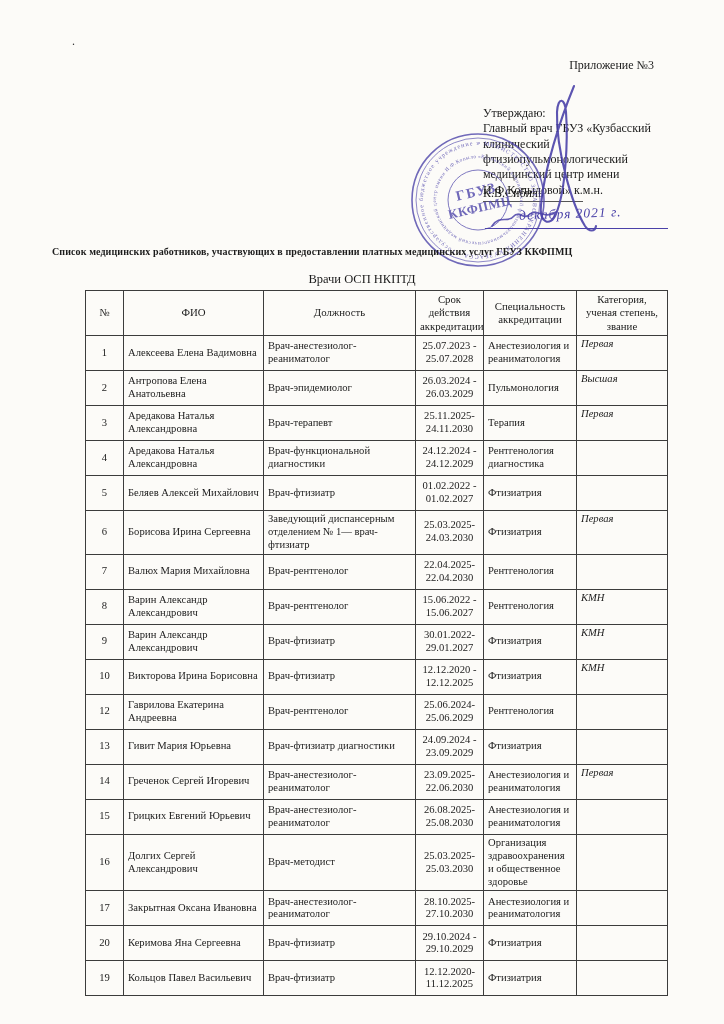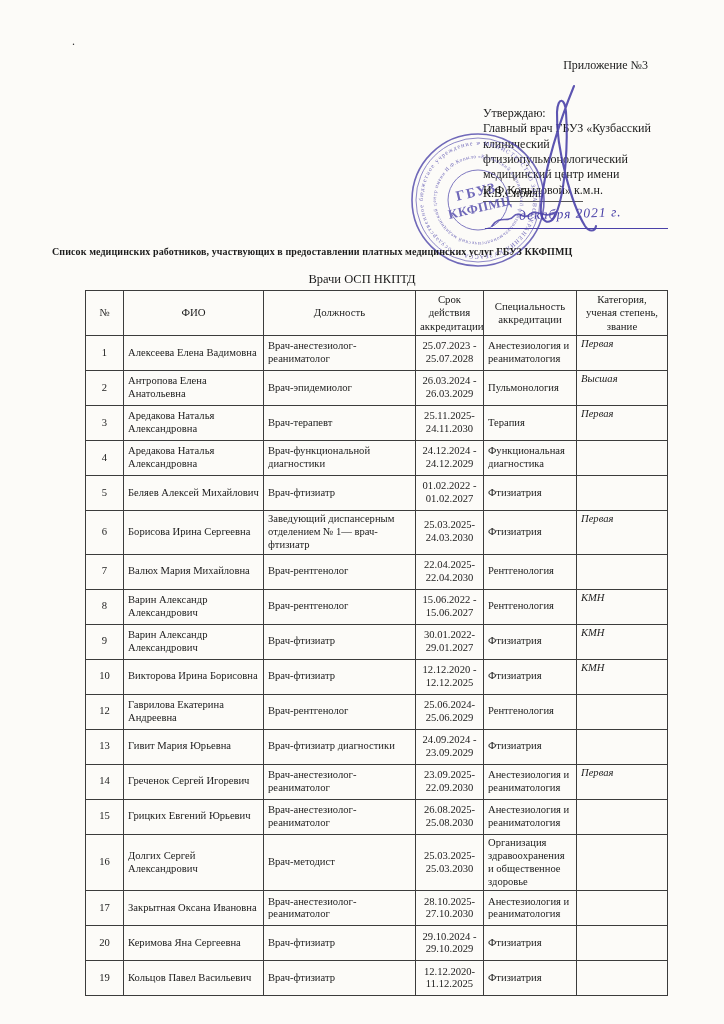--- a/index.html
+++ b/index.html
@@ -1,19 +1,19 @@
 <!DOCTYPE html>
 <html><head>
 <meta charset="utf-8">
 <style>
   html,body{margin:0;padding:0;background:#e8e6e2;}
   .page{position:relative;width:724px;height:1024px;margin:0 auto;background:#fcfbf8;
         font-family:"Liberation Serif","DejaVu Serif",serif;color:#1c1c1c;overflow:hidden;}
   .stray-dot{position:absolute;left:72px;top:34px;font-size:12px;color:#333;}
-  .appendix{position:absolute;top:58px;left:0;right:76px;text-align:right;font-size:12px;margin-left:48px;}
+  .appendix{position:absolute;top:58px;left:0;right:70px;text-align:right;font-size:12px;margin-left:48px;}
   .approve{position:absolute;top:82px;left:483px;width:190px;font-size:12px;line-height:1.28;}
   .approve .lbl{margin-bottom:0;margin-top:24px;}
   .sign-line{position:absolute;top:186px;left:483px;width:185px;font-size:12px;}
   .sign-line .rule{position:absolute;left:0;top:15px;width:100px;border-bottom:1px solid #555;}
   .date-line{position:absolute;top:204px;left:485px;width:183px;height:24px;border-bottom:1.5px solid #4a41a8;}
   .hand-date{position:absolute;top:206px;left:519px;color:#4a41a8;font-style:italic;
              font-size:13.5px;transform:rotate(-2deg);white-space:nowrap;letter-spacing:1px;}
   .doc-title{position:absolute;top:246px;left:52px;right:34px;text-align:left;
              font-weight:bold;font-size:10px;letter-spacing:0.1px;}
   .doc-subtitle{position:absolute;top:272px;left:0;right:0;text-align:center;font-weight:normal;font-size:12.5px;}
@@ -129,21 +129,21 @@
 24.11.2030</td>
           <td class="c4">Терапия</td>
           <td class="c5">Первая</td>
         </tr>
         <tr>
           <td class="c0">4</td>
           <td class="c1">Аредакова Наталья Александровна</td>
           <td class="c2">Врач-функциональной диагностики</td>
           <td class="c3">24.12.2024 -
 24.12.2029</td>
-          <td class="c4">Функциональная диагностика</td>
+          <td class="c4">Рентгенология диагностика</td>
           <td class="c5"></td>
         </tr>
         <tr>
           <td class="c0">5</td>
           <td class="c1">Беляев Алексей Михайлович</td>
           <td class="c2">Врач-фтизиатр</td>
           <td class="c3">01.02.2022 -
 01.02.2027</td>
           <td class="c4">Фтизиатрия</td>
           <td class="c5"></td>
@@ -209,21 +209,21 @@
           <td class="c3">24.09.2024 -
 23.09.2029</td>
           <td class="c4">Фтизиатрия</td>
           <td class="c5"></td>
         </tr>
         <tr>
           <td class="c0">14</td>
           <td class="c1">Греченок Сергей Игоревич</td>
           <td class="c2">Врач-анестезиолог-реаниматолог</td>
           <td class="c3">23.09.2025-
-22.09.2030</td>
+22.06.2030</td>
           <td class="c4">Анестезиология и реаниматология</td>
           <td class="c5">Первая</td>
         </tr>
         <tr>
           <td class="c0">15</td>
           <td class="c1">Грицких Евгений Юрьевич</td>
           <td class="c2">Врач-анестезиолог-реаниматолог</td>
           <td class="c3">26.08.2025-
 25.08.2030</td>
           <td class="c4">Анестезиология и реаниматология</td>

